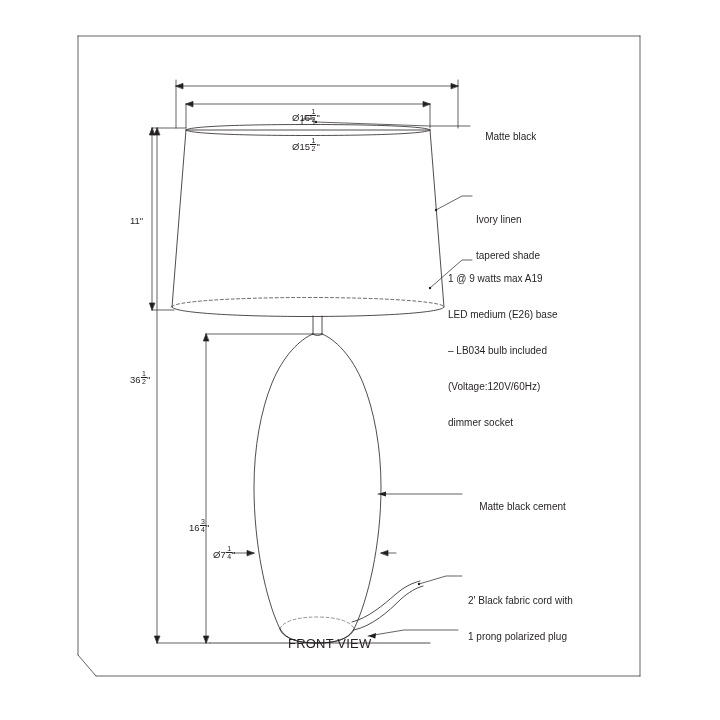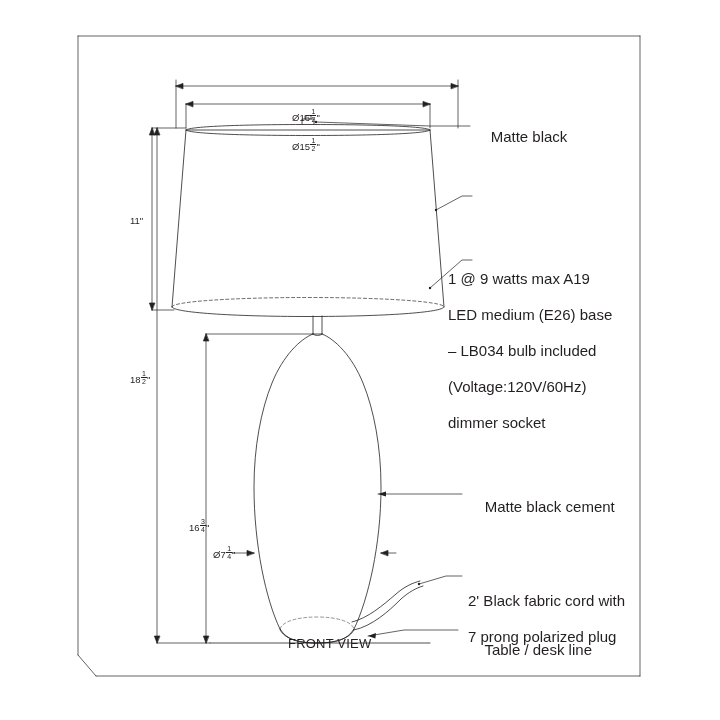--- a/index.html
+++ b/index.html
@@ -19,21 +19,21 @@
   svg.drawing {
     position: absolute;
     left: 0;
     top: 0;
     width: 720px;
     height: 720px;
   }
   .lbl {
     position: absolute;
     font-family: "Liberation Sans", sans-serif;
-    font-size: 15px;
+    font-size: 10px;
     line-height: 12px;
     color: #231f20;
     white-space: pre;
   }
   .dim {
     position: absolute;
     font-family: "Liberation Sans", sans-serif;
     font-size: 9.5px;
     color: #231f20;
     white-space: nowrap;
@@ -194,54 +194,55 @@
 
   <div class="dim" style="left:292px; top:90px;margin-top:47px;">
     <span>Ø15</span><span class="frac"><span class="num">1</span><span class="den">2</span></span><span>"</span>
   </div>
 
   <div class="dim" style="left:130px; top:215px;">
     <span>11"</span>
   </div>
 
   <div class="dim" style="left:130px; top:370px;">
-    <span>18</span><span class="frac"><span class="num">1</span><span class="den">2</span></span><span>"</span>
+    <span>36</span><span class="frac"><span class="num">1</span><span class="den">2</span></span><span>"</span>
   </div>
 
   <div class="dim" style="left:189px; top:476px;margin-top:42px;">
     <span>16</span><span class="frac"><span class="num">3</span><span class="den">4</span></span><span>"</span>
   </div>
 
   <div class="dim" style="left:213px; top:545px;">
     <span>Ø7</span><span class="frac"><span class="num">1</span><span class="den">4</span></span><span>"</span>
   </div>
 
   <div class="lbl" style="left:474px; top:119px;">
     <span>Matte black</span>
   </div>
 
+  <div class="lbl" style="left:476px; top:190px;">
+    <div>Ivory linen</div>
+    <div>tapered shade</div>
+  </div>
 
   <div class="lbl" style="left:448px; top:249px;">
     <div>1 @ 9 watts max A19</div>
     <div>LED medium (E26) base</div>
     <div>– LB034 bulb included</div>
     <div>(Voltage:120V/60Hz)</div>
     <div>dimmer socket</div>
   </div>
 
   <div class="lbl" style="left:468px; top:489px;">
     <span>Matte black cement</span>
   </div>
 
   <div class="lbl" style="left:468px; top:571px;">
     <div>2' Black fabric cord with</div>
-    <div>7 prong polarized plug</div>
-  </div>
-
-  <div class="lbl" style="left:468px; top:632px;">
-    <span>Table / desk line</span>
-  </div>
+    <div>1 prong polarized plug</div>
+  </div>
+
 
   <div class="frontview" style="left:288px; top:636px;">
     <span>FRONT VIEW</span>
   </div>
 
 </div>
 
 </body></html>

